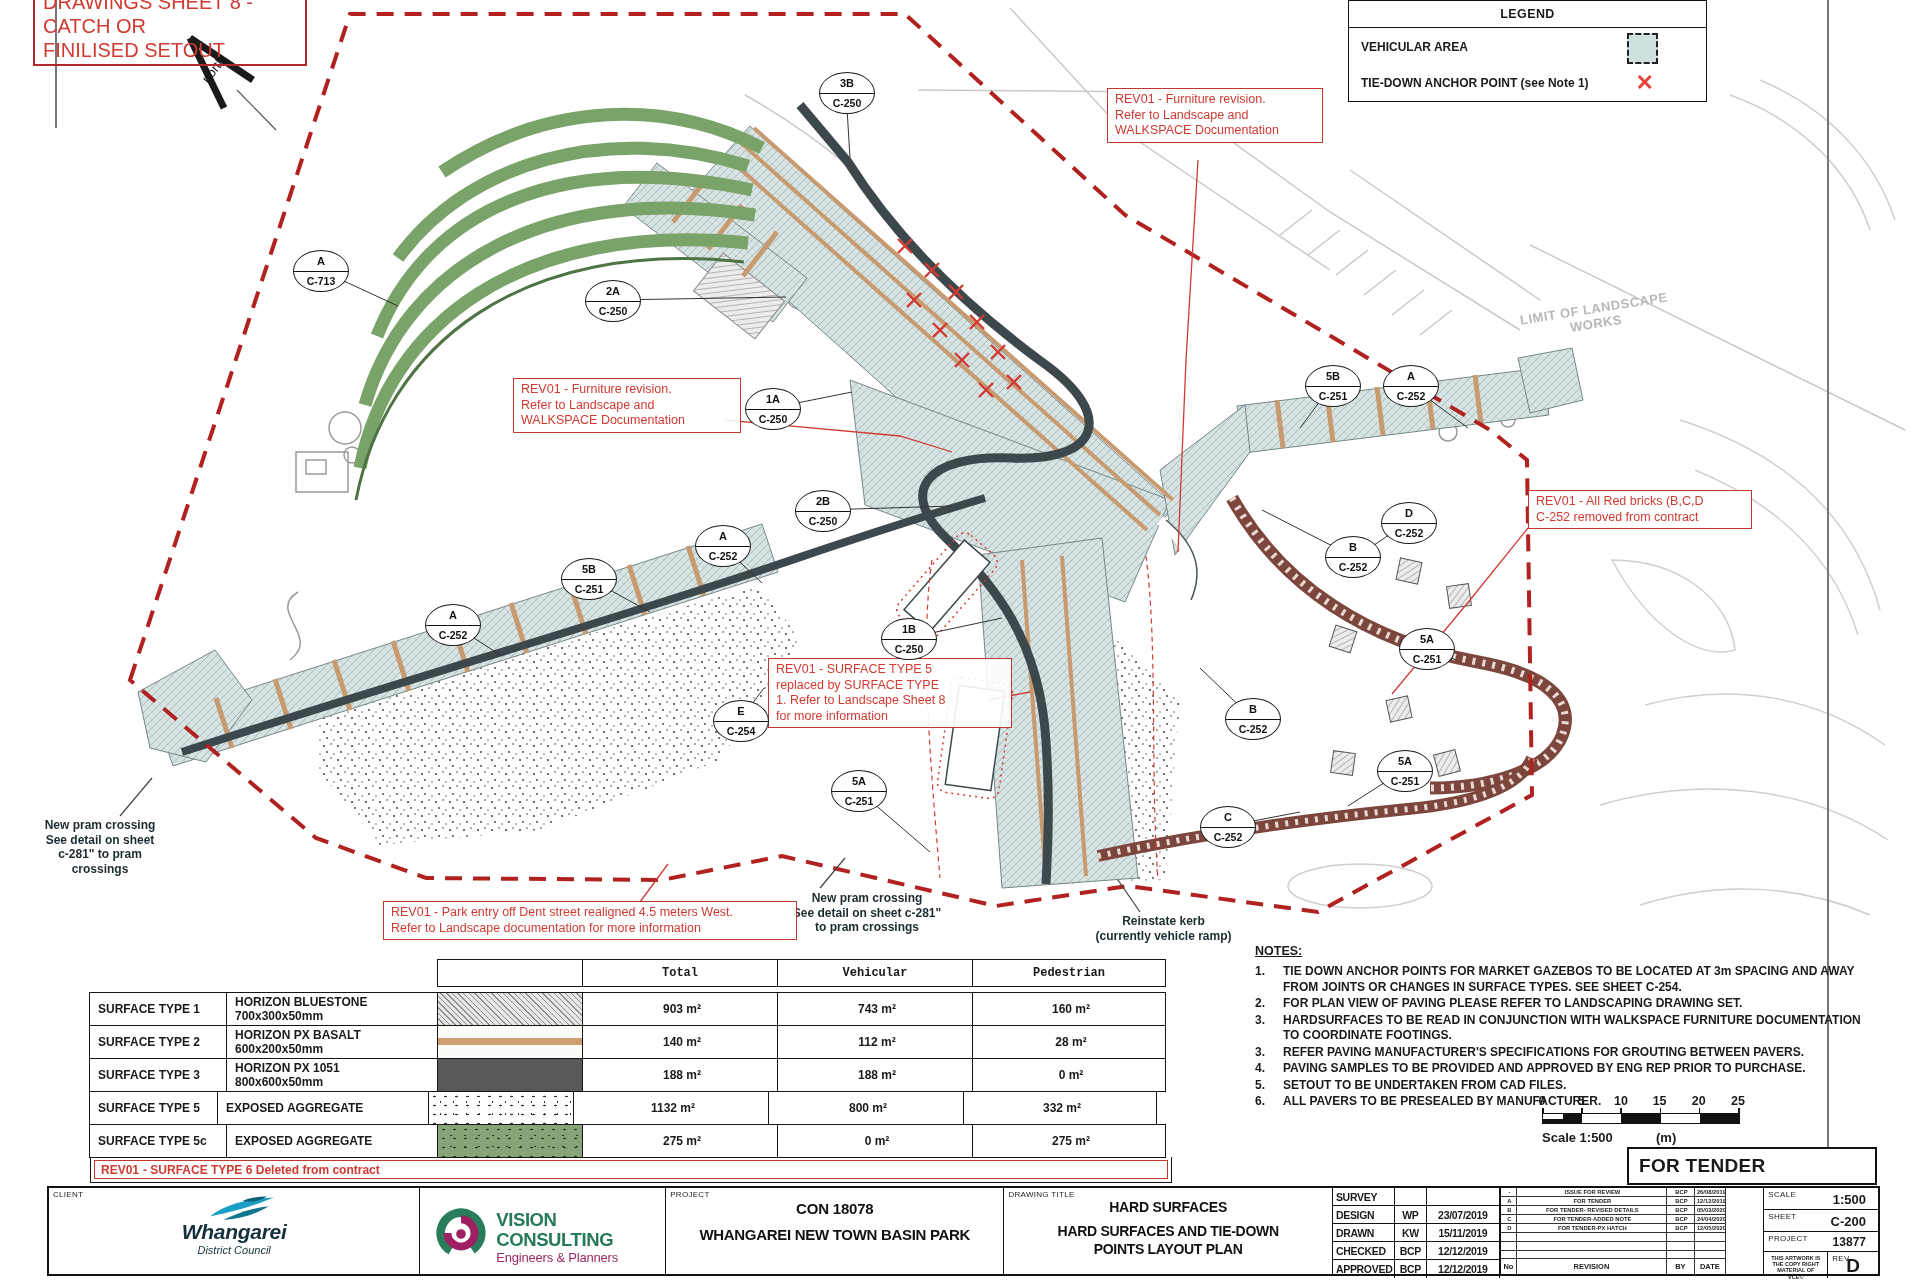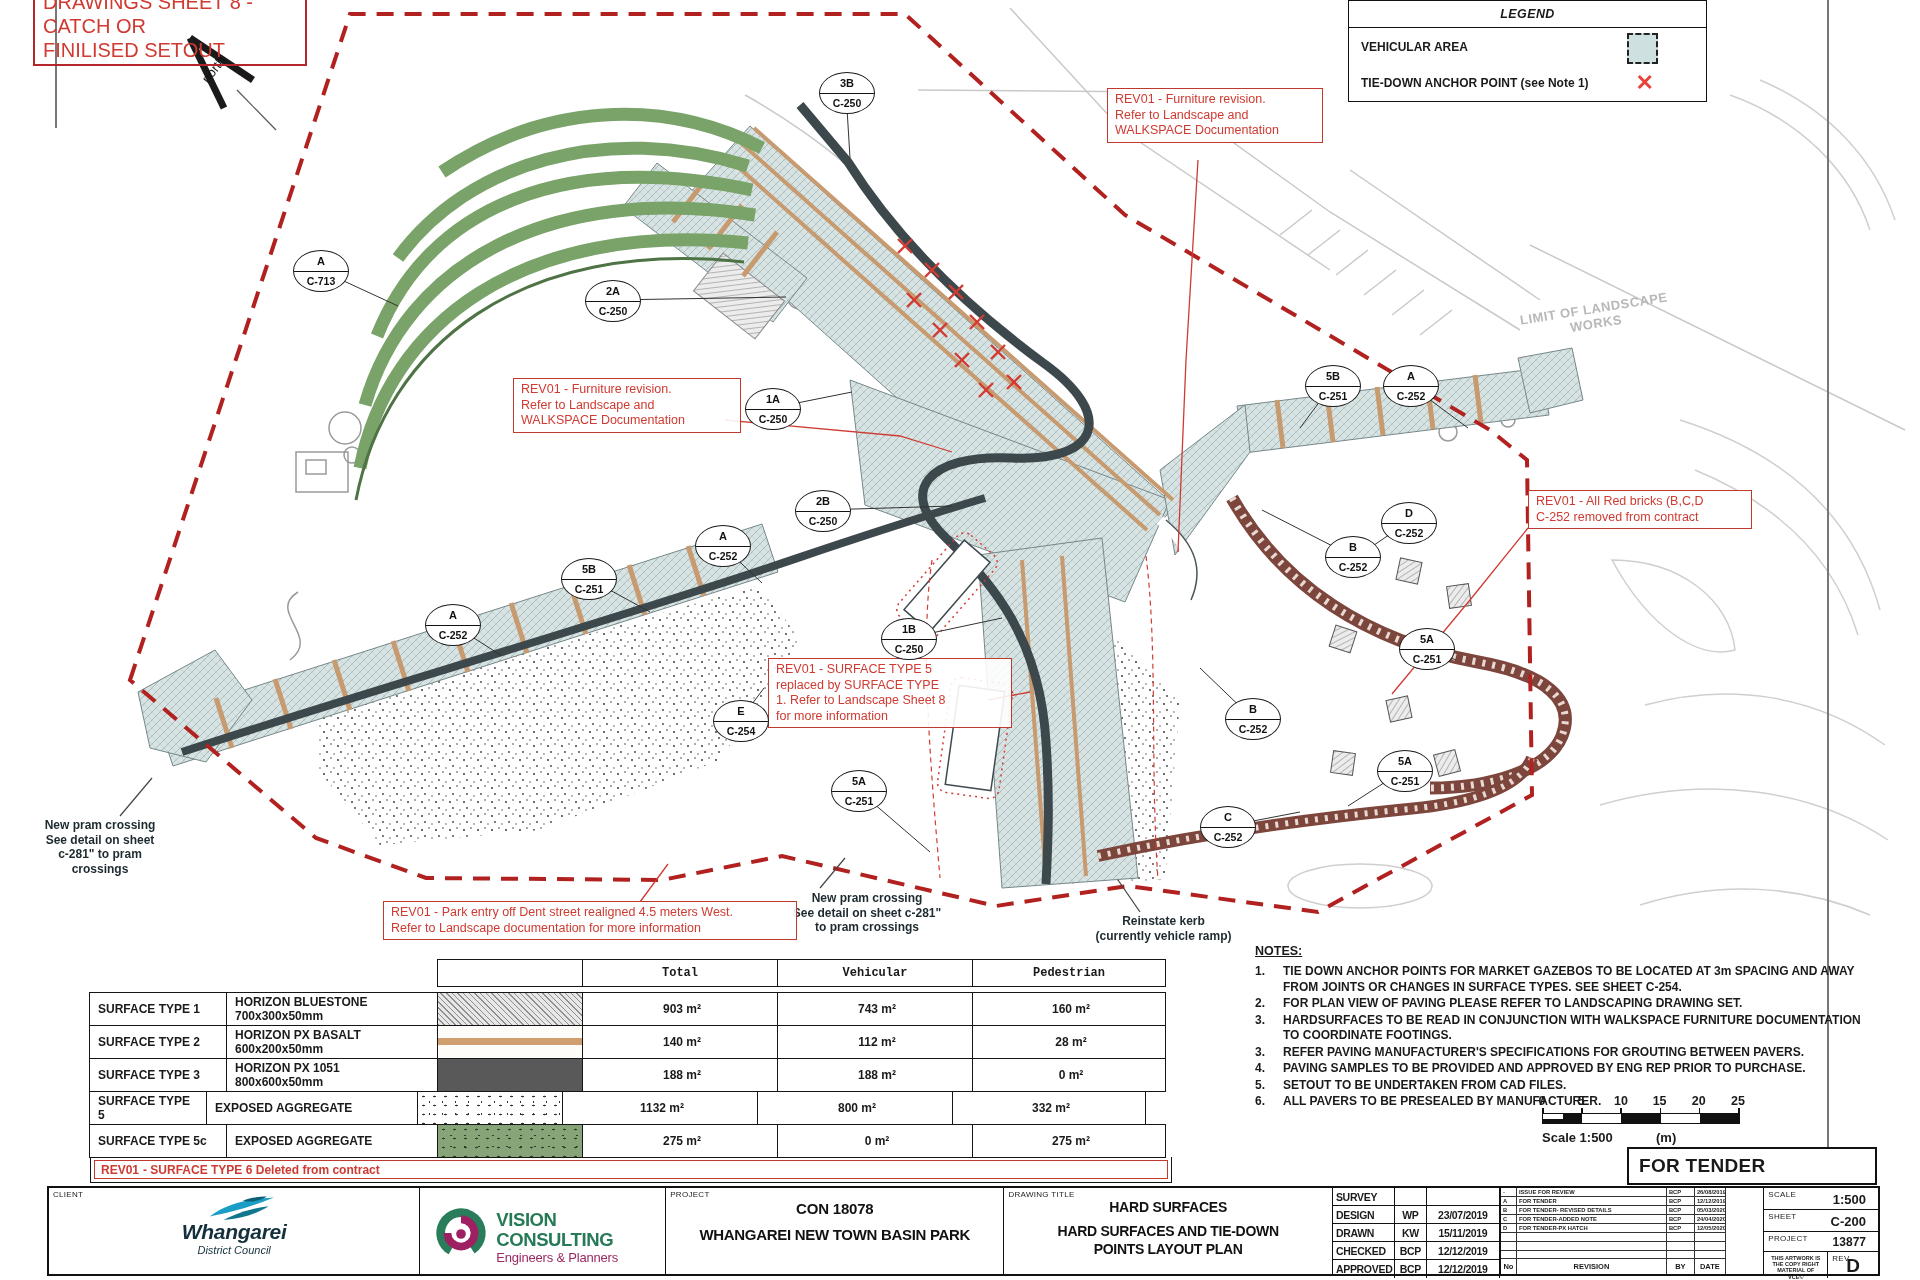--- a/index.html
+++ b/index.html
@@ -15,21 +15,21 @@
   .plantext{position:absolute;z-index:5;font-weight:bold;font-size:12px;line-height:14.5px;color:#1d2a30;
             text-align:center;white-space:pre-line;}
   .callout{position:absolute;z-index:6;width:54px;height:40px;background:#fff;border:1.6px solid #1a1a1a;
            border-radius:50%;overflow:hidden;display:flex;flex-direction:column;font-weight:bold;font-size:11px;color:#111;}
   .callout .cl{flex:1;display:flex;align-items:center;justify-content:center;border-bottom:1.3px solid #111;}
   .callout .cs{flex:1;display:flex;align-items:center;justify-content:center;font-size:10.5px;}
 
   
   .legend{position:absolute;left:1348px;top:0;width:357px;z-index:7;border:1.8px solid #111;background:#fff;}
   .legend-title{height:26px;border-bottom:1.8px solid #111;text-align:center;font-weight:bold;
-                font-size:12.5px;line-height:26px;letter-spacing:.4px;font-style:italic;}
+                font-size:12.5px;line-height:26px;letter-spacing:.4px;}
   .legend-row{position:relative;height:37px;}
   .legend-row .lab{position:absolute;left:12px;top:50%;transform:translateY(-50%);font-weight:bold;font-size:12px;}
   .legend-swatch{position:absolute;right:48px;top:5px;width:27px;height:27px;background:#cfe0e0;border:2px dashed #222;}
   .legend-x{position:absolute;right:52px;top:50%;transform:translateY(-50%);color:#e8423a;font-size:22px;font-weight:bold;line-height:1;}
 
   
   .notes{position:absolute;left:1255px;top:944px;width:622px;z-index:5;}
   .notes-title{font-weight:bold;font-size:12.5px;text-decoration:underline;margin-bottom:6px;}
   .note-item{display:flex;font-weight:bold;font-size:12px;line-height:15.5px;margin-bottom:1px;}
   .note-item .n{width:28px;flex:none;}
@@ -502,21 +502,21 @@
           <div class="stc" style="width: 138px;">SURFACE TYPE 3</div>
           <div class="stc" style="width: 212px;">HORIZON PX 1051 800x600x50mm</div>
           <div class="stc swc" style="width: 146px;">
             <div class="sw sw3"></div>
           </div>
           <div class="stc num" style="width: 196px;">188 m²</div>
           <div class="stc num" style="width: 196px;">188 m²</div>
           <div class="stc num" style="width: 194px;">0 m²</div>
         </div>
         <div class="strow">
-          <div class="stc" style="width: 118px;">SURFACE TYPE 5</div>
+          <div class="stc" style="width: 129px;">SURFACE TYPE 5</div>
           <div class="stc" style="width: 212px;">EXPOSED AGGREGATE</div>
           <div class="stc swc" style="width: 146px;">
             <div class="sw sw4"></div>
           </div>
           <div class="stc num" style="width: 196px;">1132 m²</div>
           <div class="stc num" style="width: 196px;">800 m²</div>
           <div class="stc num" style="width: 194px;">332 m²</div>
         </div>
         <div class="strow">
           <div class="stc" style="width: 138px;">SURFACE TYPE 5c</div>
@@ -632,21 +632,21 @@
           <div>BCP</div>
           <div>12/12/2019</div>
         </div>
         <div class="signoff-row">
           <div>APPROVED</div>
           <div>BCP</div>
           <div>12/12/2019</div>
         </div>
       </div>
 
-    <div class="tcell" style="width:271px;">
+    <div class="tcell" style="width:271px;text-align:center;">
       <div class="revtab" id="revTab">
           <div class="revrow">
             <div>-</div>
             <div>ISSUE FOR REVIEW</div>
             <div>BCP</div>
             <div>26/08/2019</div>
           </div>
           <div class="revrow">
             <div>A</div>
             <div>FOR TENDER</div>

